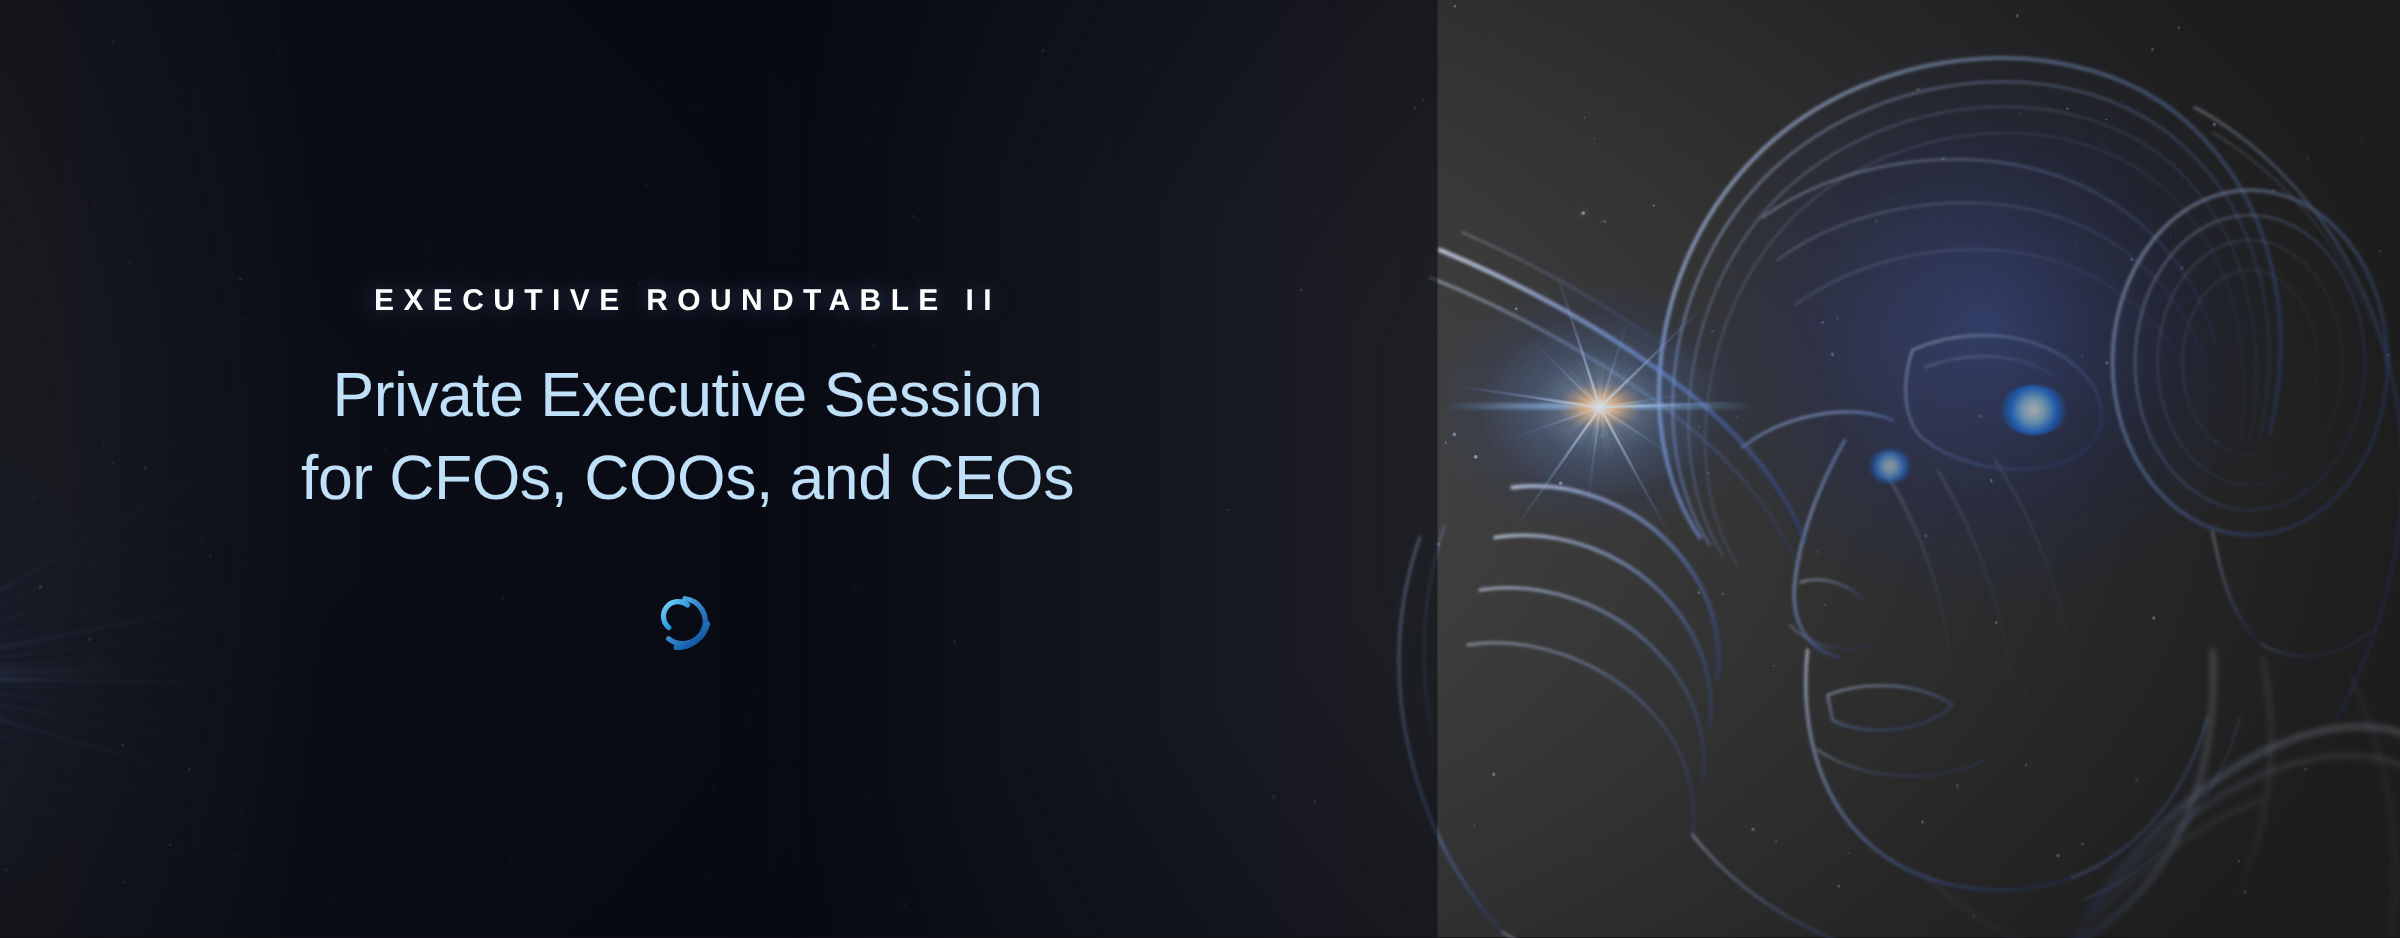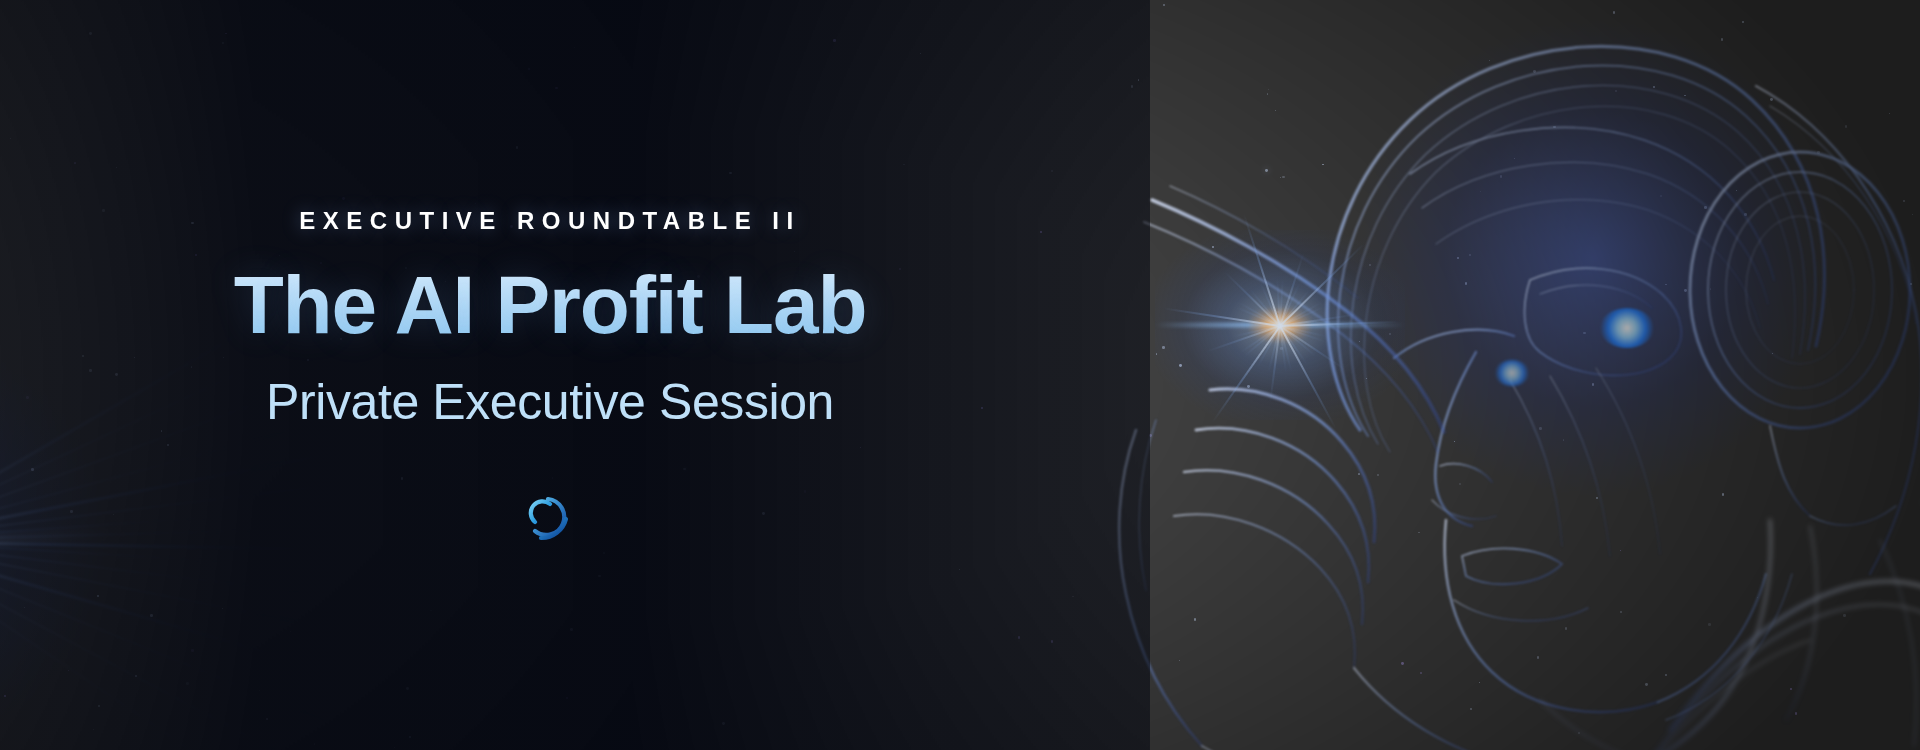--- a/index.html
+++ b/index.html
@@ -474,24 +474,24 @@
       <i class="burst-ray" style="transform: rotate(351.412deg); width: 78px; opacity: 0.5;"></i>
     </div>
 
   <div class="bg-vignette"></div>
   <div class="bg-darkwash"></div>
 
   <div class="content">
 
     <div class="eyebrow">EXECUTIVE ROUNDTABLE II</div>
 
-    <h1 class="headline">The AI Profit Lab</h1>
 
     <div class="subline">Private Executive Session</div>
 
+    <div class="subline">for CFOs, COOs, and CEOs</div>
 
     <div class="logo">
       <span class="logo-mark">
         <svg viewBox="0 0 54 54" width="54" height="54">
           <defs>
             <linearGradient id="lgA" x1="0" y1="0" x2="1" y2="1">
               <stop offset="0%" stop-color="#7fd4f7"></stop>
               <stop offset="55%" stop-color="#2f9fe0"></stop>
               <stop offset="100%" stop-color="#1565c0"></stop>
             </linearGradient>

